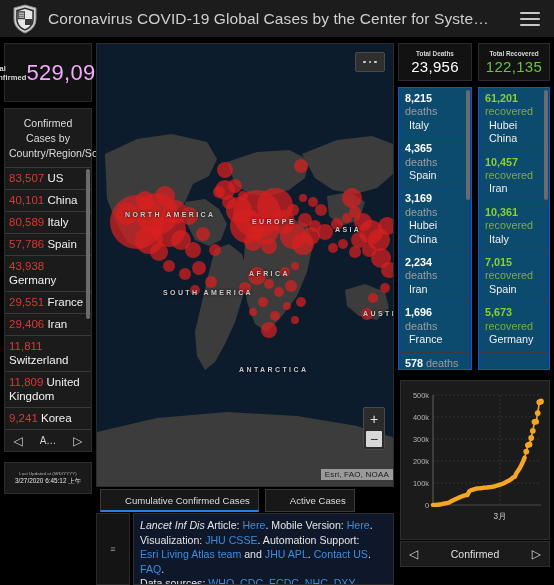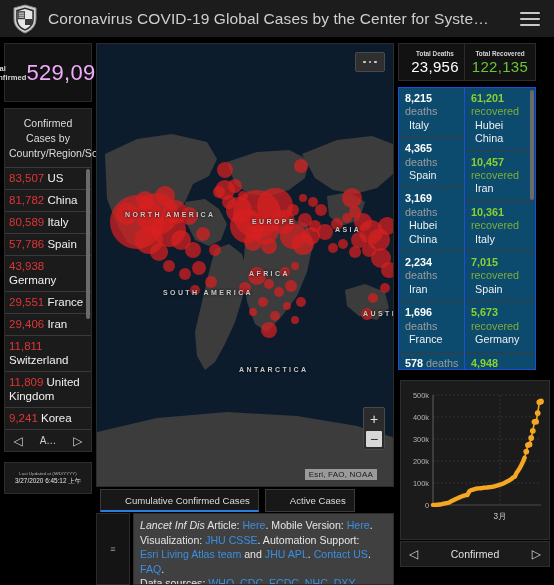--- a/index.html
+++ b/index.html
@@ -93,21 +93,21 @@
   .map-zoom {
     position:absolute; right:8px; bottom:36px; width:22px;
     background:#2b2b2b; border:1px solid #4a4a4a; border-radius:2px;
   }
   .map-zoom div {
     height:21px; display:flex; align-items:center; justify-content:center;
     font-size:14px; color:#e0e0e0; cursor:pointer;
   }
   .map-zoom .zoom-out { background:#d8d8d8; color:#333; margin:2px; height:16px; border-radius:1px; }
   .map-attr {
-    position:absolute; right:16px; bottom:6px;
+    position:absolute; right:0; bottom:6px;
     background:#9a9a9a; color:#1a1a1a; font-size:8px;
     padding:1px 4px; letter-spacing:.2px;
   }
 
   
   .tabs { position:absolute; left:100px; top:489px; display:flex; gap:6px; }
   .tab {
     background:#181818; border:1px solid #3a3a3a; color:#dcdcdc;
     font-size:9.6px; padding:5px 8px 4px 24px; cursor:pointer;
   }
@@ -115,30 +115,30 @@
 
   
   .foot-icon {
     position:absolute; left:96px; top:513px; width:34px; height:72px;
     background:#141414; border:1px solid #2a2a2a;
     display:flex; align-items:center; justify-content:center;
     font-size:9px; color:#9a9a9a;
   }
   .foot-text {
     position:absolute; left:133px; top:513px; width:261px; height:72px;
-    background:#404040; border:1px solid #2c2c2c;
+    background:#0f172a; border:1px solid #2c2c2c;
     padding:4px 6px; font-size:10.6px; line-height:14.6px; color:#e4e4e4;
     overflow:hidden;
   }
   .foot-text a { color:#3a8fe0; text-decoration:none; }
   .foot-text em { font-style:italic; }
 
   
   .deaths-col { position:absolute; left:398px; top:43px; width:74px; }
-  .rec-col { position:absolute; left:464px; top:43px; width:72px; }
+  .rec-col { position:absolute; left:478px; top:43px; width:72px; }
 
   .stat-head {
     height:38px; background:#121212; border:1px solid #2b2b2b;
     display:flex; flex-direction:column; align-items:center; justify-content:center;
   }
   .stat-head-label { font-size:6.4px; font-weight:bold; color:#d6d6d6; }
   .stat-head-value { font-size:15px; margin-top:1px; letter-spacing:.3px; }
   .deaths-col .stat-head-value { color:#ffffff; }
   .rec-col .stat-head-value { color:#69c53a; }
 
@@ -211,21 +211,21 @@
     <div class="panel total-confirmed">
       <div class="tc-label">Total Confirmed</div>
       <div class="tc-value">529,093</div>
     </div>
 
     <div class="cc-panel">
       <div class="cc-title">Confirmed Cases by Country/Region/Sovereignty</div>
       <div class="cc-list" id="cc-list">
         <div class="cc-scroll"></div>
       <div class="cc-row"><span class="num">83,507</span><span> US</span></div>
-          <div class="cc-row"><span class="num">81,782</span><span> China</span></div>
+          <div class="cc-row"><span class="num">40,101</span><span> China</span></div>
           <div class="cc-row"><span class="num">80,589</span><span> Italy</span></div>
           <div class="cc-row"><span class="num">57,786</span><span> Spain</span></div>
           <div class="cc-row"><span class="num">43,938</span><span> Germany</span></div>
           <div class="cc-row"><span class="num">29,551</span><span> France</span></div>
           <div class="cc-row"><span class="num">29,406</span><span> Iran</span></div>
           <div class="cc-row"><span class="num">11,811</span><span> Switzerland</span></div>
           <div class="cc-row"><span class="num">11,809</span><span> United Kingdom</span></div>
           <div class="cc-row"><span class="num">9,241</span><span> Korea</span></div>
         </div>
       <div class="cc-pager">
@@ -395,21 +395,20 @@
       <div class="stat-head-label">Total Recovered</div>
       <div class="stat-head-value">122,135</div>
     </div>
     <div class="stat-list" id="rec-list">
       <div class="stat-scroll"></div>
     <div class="stat-row"><span class="val">61,201</span><span class="unit"> recovered</span><span class="loc"><b>Hubei</b> China</span></div>
         <div class="stat-row"><span class="val">10,457</span><span class="unit"> recovered</span><span class="loc">Iran</span></div>
         <div class="stat-row"><span class="val">10,361</span><span class="unit"> recovered</span><span class="loc">Italy</span></div>
         <div class="stat-row"><span class="val">7,015</span><span class="unit"> recovered</span><span class="loc">Spain</span></div>
         <div class="stat-row"><span class="val">5,673</span><span class="unit"> recovered</span><span class="loc">Germany</span></div>
-        <div class="stat-row"><span class="val">4,948</span></div>
       </div>
   </div>
 
   <div class="chart-panel">
     <svg class="chart-svg" id="chart-svg" width="148" height="158" viewBox="0 0 148 158">
         <rect x="0" y="0" width="148" height="158" fill="#1b1b1b"></rect>
         <line x1="32" y1="124" x2="140" y2="124" stroke="#555" stroke-width="0.8"></line>
         <text x="28" y="126.6" text-anchor="end" class="tick-txt">0</text>
         <line x1="32" y1="102" x2="140" y2="102" stroke="#3e3e3e" stroke-width="0.7" stroke-dasharray="2,2"></line>
         <text x="28" y="104.6" text-anchor="end" class="tick-txt">100k</text>

